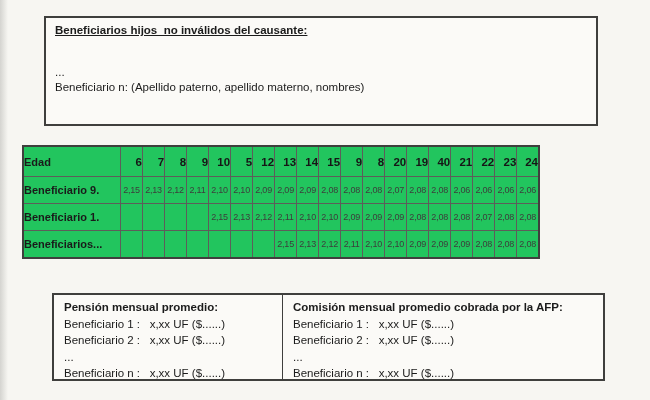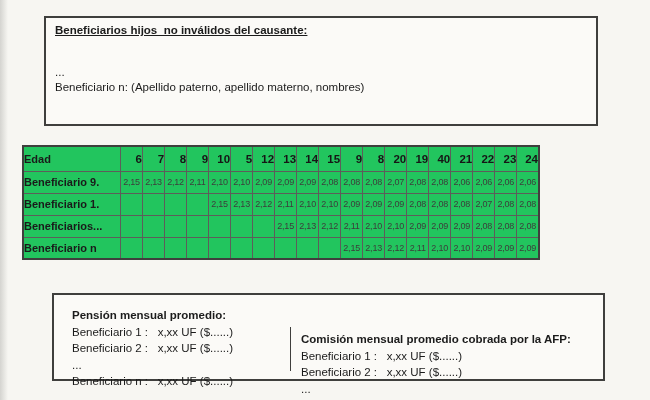--- a/index.html
+++ b/index.html
@@ -81,32 +81,31 @@
     font-size: 9px;
     text-align: center;
     color: #3d3d3b;
     letter-spacing: -0.2px;
   }
 
   .bottom-box {
     left: 52px; top: 293px;
     width: 553px; height: 88px;
     display: flex;
-    padding: 8px;
+    padding: 0;
   }
   .pane {
     box-sizing: border-box;
     padding: 4px 4px 0 10px;
   }
   .pane .line, .pane .title { line-height: 16.6px; }
   .left-pane { width: 228px; }
   .right-pane {
     flex: 1;
     border-left: 1.5px solid #3f3f3d;
-    margin-top: 24px;
   }
 </style>
 </head>
 <body>
 
 <div class="page">
   <div class="scan-edge"></div>
 
   <div class="box top-box">
     <div class="title u">Beneficiarios hijos  no inválidos del causante:</div>
@@ -198,42 +197,20 @@
           <td class="val">2,11</td>
           <td class="val">2,10</td>
           <td class="val">2,10</td>
           <td class="val">2,09</td>
           <td class="val">2,09</td>
           <td class="val">2,09</td>
           <td class="val">2,08</td>
           <td class="val">2,08</td>
           <td class="val">2,08</td>
         </tr>
-        <tr>
-          <td class="lbl">Beneficiario n</td>
-          <td class="val"></td>
-          <td class="val"></td>
-          <td class="val"></td>
-          <td class="val"></td>
-          <td class="val"></td>
-          <td class="val"></td>
-          <td class="val"></td>
-          <td class="val"></td>
-          <td class="val"></td>
-          <td class="val"></td>
-          <td class="val">2,15</td>
-          <td class="val">2,13</td>
-          <td class="val">2,12</td>
-          <td class="val">2,11</td>
-          <td class="val">2,10</td>
-          <td class="val">2,10</td>
-          <td class="val">2,09</td>
-          <td class="val">2,09</td>
-          <td class="val">2,09</td>
-        </tr>
       </tbody>
     </table>
 
   <div class="box bottom-box">
     <div class="pane left-pane">
       <div class="title">Pensión mensual promedio:</div>
       <div class="line">Beneficiario 1 :   x,xx UF ($......)</div>
       <div class="line">Beneficiario 2 :   x,xx UF ($......)</div>
       <div class="line">...</div>
       <div class="line">Beneficiario n :   x,xx UF ($......)</div>

